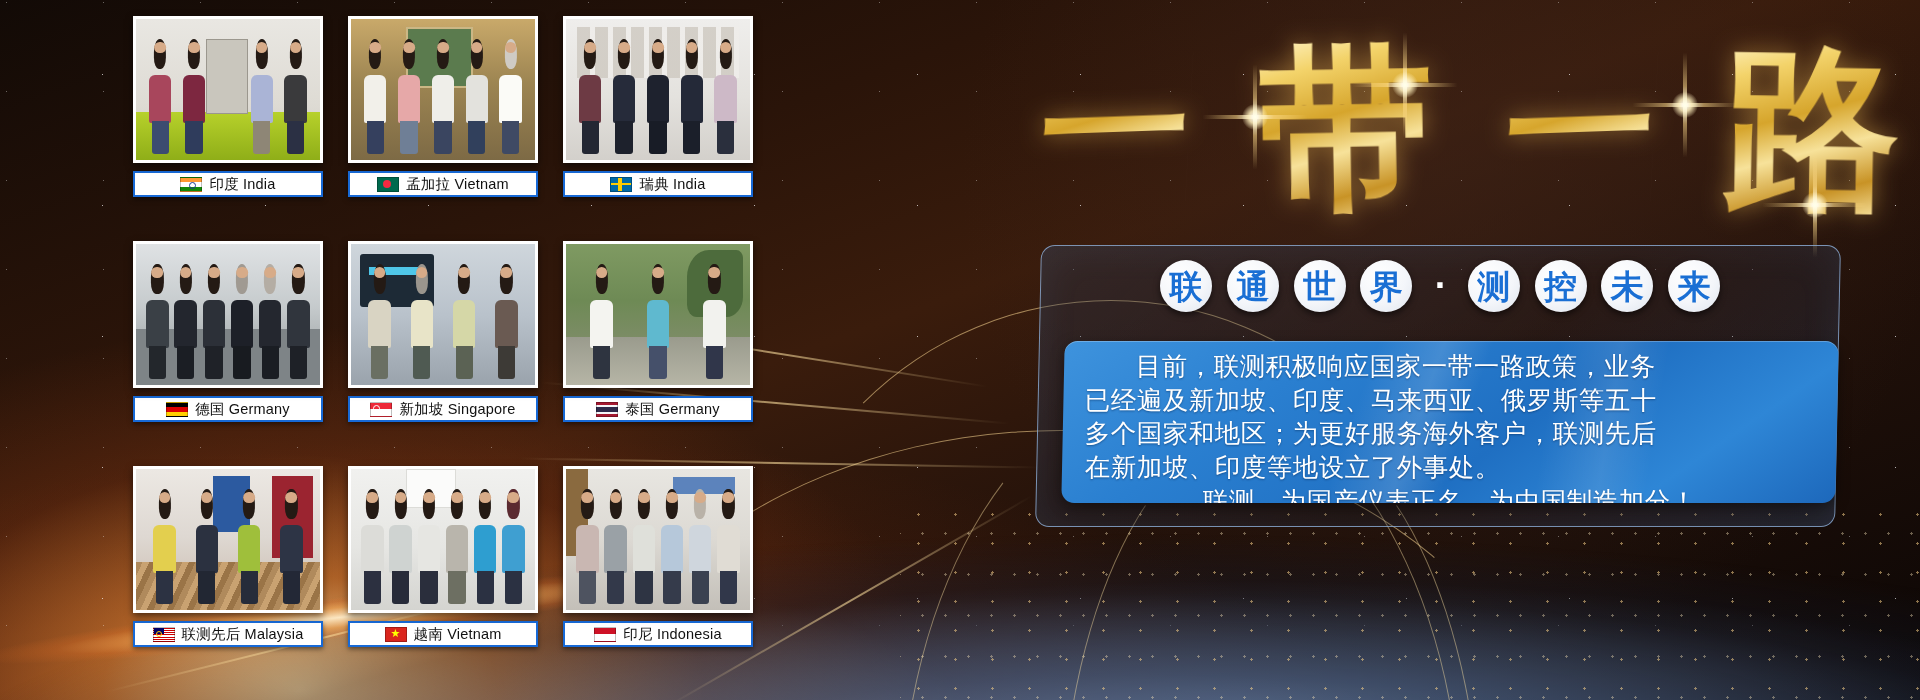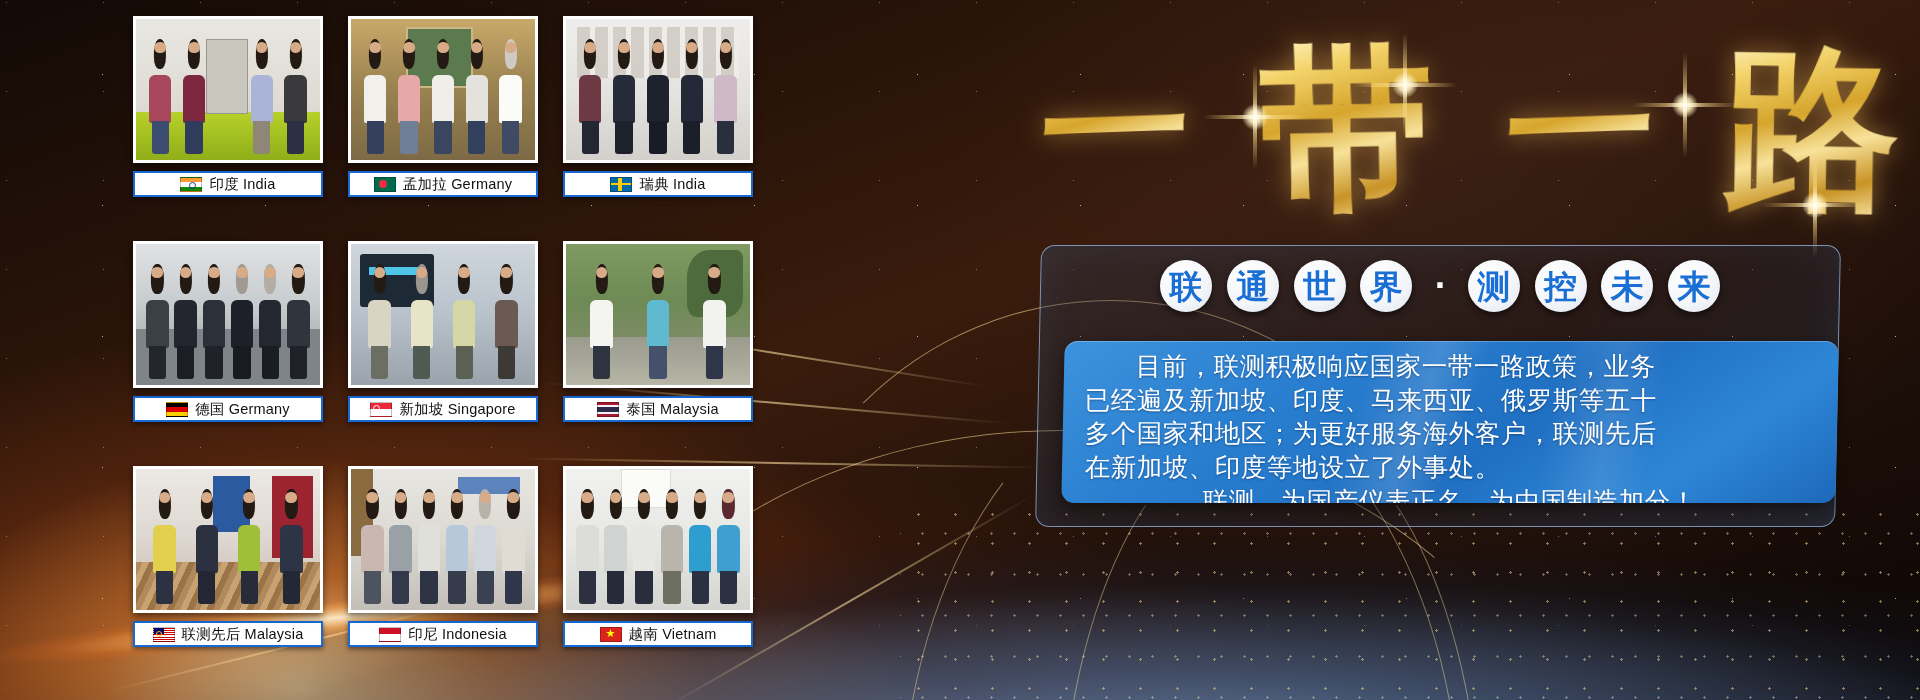--- a/index.html
+++ b/index.html
@@ -267,21 +267,21 @@
           <div class="p">
               <div class="hair" style="background:#cfcbc4;"></div>
               <div class="head"></div>
               <div class="body" style="background:#fbfbf7;"></div>
               <div class="legs" style="background:#3f4a64;"></div>
             </div>
         </div>
       </div>
       <div class="caption">
         <span class="flag fl-bd"></span>
-        <span class="clabel">孟加拉 Germany</span>
+        <span class="clabel">孟加拉 Vietnam</span>
       </div>
     </div>
 
     <div class="cell">
       <div class="photo">
         <div class="scene" style="background:linear-gradient(180deg,#efeeec 0%,#e4e2de 55%,#d3d0cb 100%);"></div>
         <div style="position:absolute;left:6%;top:6%;right:6%;height:36%;background-image:repeating-linear-gradient(90deg,#cfcac2 0 13px,#efedea 13px 18px);opacity:.85;"></div>
         <div class="people">
           <div class="p">
               <div class="hair"></div>
@@ -429,21 +429,21 @@
           <div class="p">
               <div class="hair"></div>
               <div class="head"></div>
               <div class="body" style="background:#f2f2ee;"></div>
               <div class="legs" style="background:#30364a;"></div>
             </div>
         </div>
       </div>
       <div class="caption">
         <span class="flag fl-th"></span>
-        <span class="clabel">泰国 Malaysia</span>
+        <span class="clabel">泰国 Germany</span>
       </div>
     </div>
 
     <div class="cell">
       <div class="photo">
         <div class="scene" style="background:linear-gradient(180deg,#ece8e3 0%,#ded8d2 48%,#c8b9ab 100%);"></div>
         <div style="position:absolute;right:4%;top:5%;width:22%;height:58%;background:#9b2430;"></div>
         <div style="position:absolute;left:42%;top:5%;width:20%;height:40%;background:#2c5aa0;"></div>
         <div class="floor" style="background:repeating-linear-gradient(115deg,#b08a5c 0 6px,#c9a271 6px 12px,#9a7447 12px 18px);"></div>
         <div class="people">
@@ -474,20 +474,69 @@
         </div>
       </div>
       <div class="caption">
         <span class="flag fl-my"></span>
         <span class="clabel">联测先后 Malaysia</span>
       </div>
     </div>
 
     <div class="cell">
       <div class="photo">
+        <div class="scene" style="background:linear-gradient(180deg,#f1f1ef 0%,#e6e6e3 55%,#d4d4d0 100%);"></div>
+        <div style="position:absolute;left:30%;top:0;width:26%;height:26%;background:#fbfbfa;border:1px solid #dcdcd8;"></div>
+        <div class="people">
+          <div class="p">
+              <div class="hair"></div>
+              <div class="head"></div>
+              <div class="body" style="background:#dcdcd8;"></div>
+              <div class="legs" style="background:#2c3040;"></div>
+            </div>
+          <div class="p">
+              <div class="hair"></div>
+              <div class="head"></div>
+              <div class="body" style="background:#cfd3d1;"></div>
+              <div class="legs" style="background:#272b39;"></div>
+            </div>
+          <div class="p">
+              <div class="hair"></div>
+              <div class="head"></div>
+              <div class="body" style="background:#e6e6e2;"></div>
+              <div class="legs" style="background:#2a2e3c;"></div>
+            </div>
+          <div class="p">
+              <div class="hair"></div>
+              <div class="head"></div>
+              <div class="body" style="background:#b9b5ac;"></div>
+              <div class="legs" style="background:#6d6f62;"></div>
+            </div>
+          <div class="p">
+              <div class="hair"></div>
+              <div class="head"></div>
+              <div class="body" style="background:#2e9ed0;"></div>
+              <div class="legs" style="background:#2b3142;"></div>
+            </div>
+          <div class="p">
+              <div class="hair" style="background:#5b2a30;"></div>
+              <div class="head"></div>
+              <div class="body" style="background:#3f9fd1;"></div>
+              <div class="legs" style="background:#2b3142;"></div>
+            </div>
+        </div>
+      </div>
+      <div class="caption">
+        <span class="flag fl-vn"></span>
+        <span class="clabel">越南 Vietnam</span>
+      </div>
+    </div>
+
+    <div class="cell">
+      <div class="photo">
         <div class="scene" style="background:linear-gradient(180deg,#e8e6e1 0%,#dcd9d3 50%,#c3bfb8 100%);"></div>
         <div style="position:absolute;left:0;top:0;width:12%;height:62%;background:#8a6a3f;"></div>
         <div style="position:absolute;right:8%;top:6%;width:34%;height:12%;background:#2d63b0;opacity:.75;"></div>
         <div class="people">
           <div class="p">
               <div class="hair"></div>
               <div class="head"></div>
               <div class="body" style="background:#c9b7b2;"></div>
               <div class="legs" style="background:#4e5360;"></div>
             </div>
@@ -519,69 +568,20 @@
               <div class="hair"></div>
               <div class="head"></div>
               <div class="body" style="background:#e0dcd4;"></div>
               <div class="legs" style="background:#31374a;"></div>
             </div>
         </div>
       </div>
       <div class="caption">
         <span class="flag fl-id"></span>
         <span class="clabel">印尼 Indonesia</span>
-      </div>
-    </div>
-
-    <div class="cell">
-      <div class="photo">
-        <div class="scene" style="background:linear-gradient(180deg,#f1f1ef 0%,#e6e6e3 55%,#d4d4d0 100%);"></div>
-        <div style="position:absolute;left:30%;top:0;width:26%;height:26%;background:#fbfbfa;border:1px solid #dcdcd8;"></div>
-        <div class="people">
-          <div class="p">
-              <div class="hair"></div>
-              <div class="head"></div>
-              <div class="body" style="background:#dcdcd8;"></div>
-              <div class="legs" style="background:#2c3040;"></div>
-            </div>
-          <div class="p">
-              <div class="hair"></div>
-              <div class="head"></div>
-              <div class="body" style="background:#cfd3d1;"></div>
-              <div class="legs" style="background:#272b39;"></div>
-            </div>
-          <div class="p">
-              <div class="hair"></div>
-              <div class="head"></div>
-              <div class="body" style="background:#e6e6e2;"></div>
-              <div class="legs" style="background:#2a2e3c;"></div>
-            </div>
-          <div class="p">
-              <div class="hair"></div>
-              <div class="head"></div>
-              <div class="body" style="background:#b9b5ac;"></div>
-              <div class="legs" style="background:#6d6f62;"></div>
-            </div>
-          <div class="p">
-              <div class="hair"></div>
-              <div class="head"></div>
-              <div class="body" style="background:#2e9ed0;"></div>
-              <div class="legs" style="background:#2b3142;"></div>
-            </div>
-          <div class="p">
-              <div class="hair" style="background:#5b2a30;"></div>
-              <div class="head"></div>
-              <div class="body" style="background:#3f9fd1;"></div>
-              <div class="legs" style="background:#2b3142;"></div>
-            </div>
-        </div>
-      </div>
-      <div class="caption">
-        <span class="flag fl-vn"></span>
-        <span class="clabel">越南 Vietnam</span>
       </div>
     </div>
 
   </div>
 
   <div id="hero-title">
     <span class="cal c1">一</span>
     <span class="cal c2">带</span>
     <span class="cal c3">一</span>
     <span class="cal c4">路</span>

